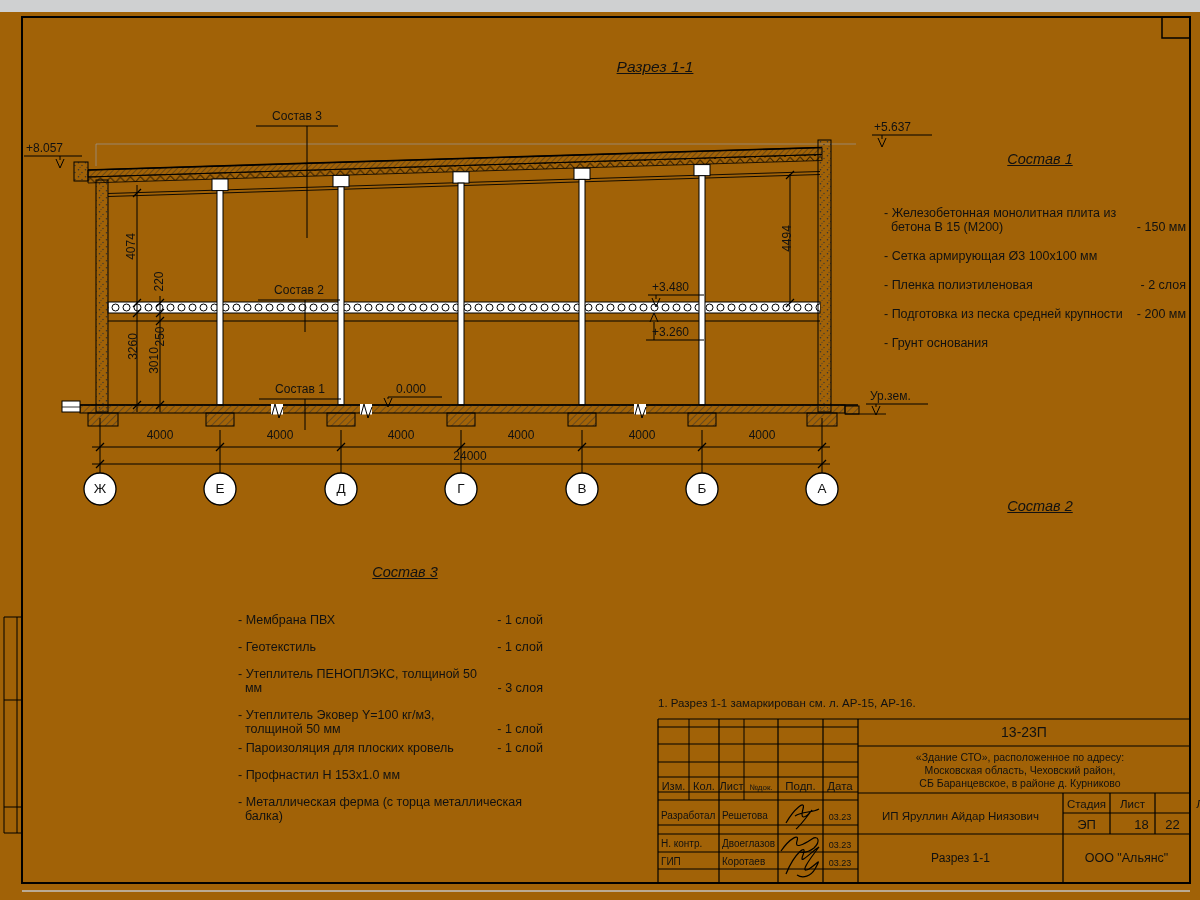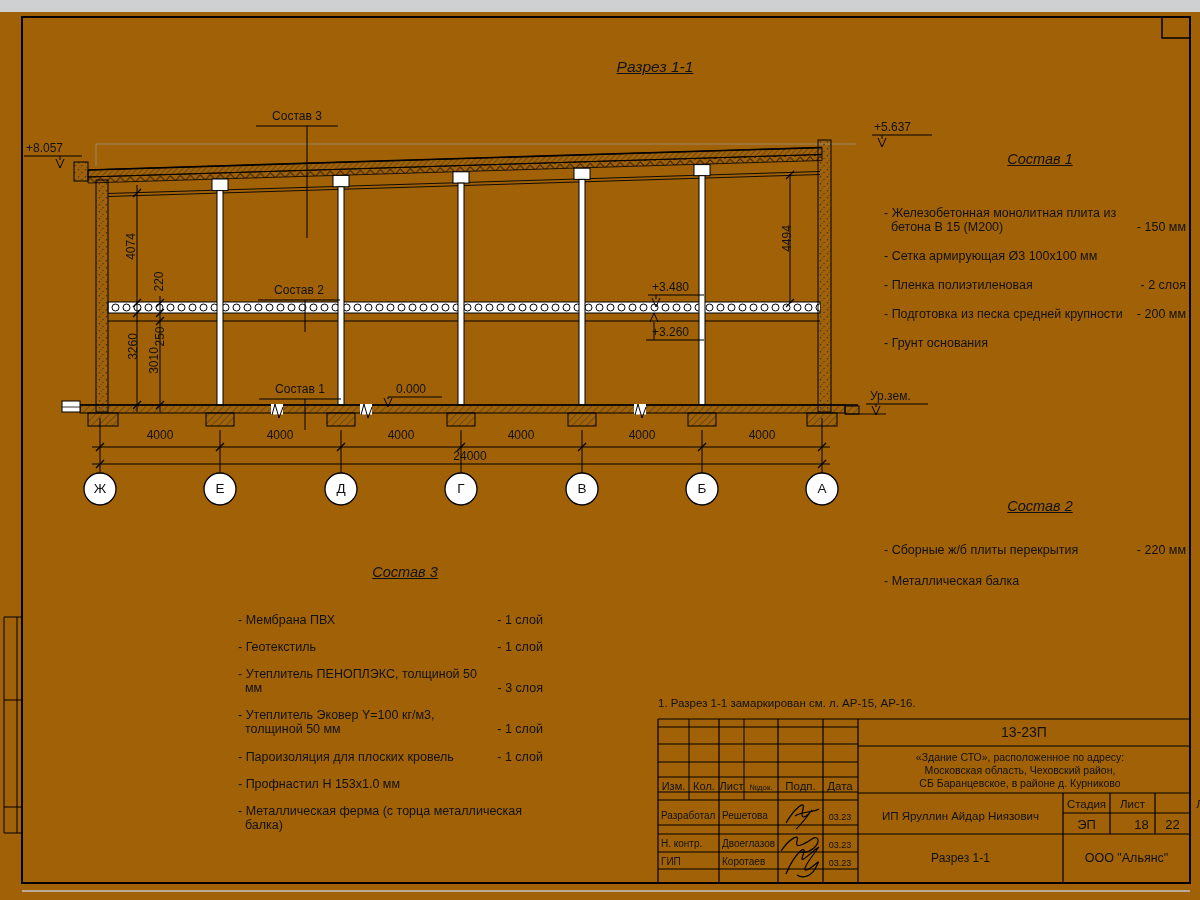--- a/index.html
+++ b/index.html
@@ -236,46 +236,36 @@
         <span class="nm">- Подготовка из песка средней крупности</span>
         <span class="vl">- 200 мм</span>
       </div>
   <div class="li">
         <span class="nm">- Грунт основания</span>
         <span class="vl"></span>
       </div>
 </div>
 
 <div class="lt" style="left:940px;top:498px;width:200px;">Состав 2</div>
-<div class="list" style="left:884px;top:543px;width:302px;">
-  <div class="li" style="margin-bottom:17px;">
-        <span class="nm">- Сборные ж/б плиты перекрытия</span>
-        <span class="vl">- 220 мм</span>
-      </div>
-  <div class="li">
-        <span class="nm">- Металлическая  балка</span>
-        <span class="vl"></span>
-      </div>
-</div>
 
 <div class="lt" style="left:330px;top:564px;width:150px;">Состав 3</div>
 <div class="list" style="left:238px;top:613px;width:305px;">
   <div class="li" style="margin-bottom:13px;">
         <span class="nm">- Мембрана ПВХ</span>
         <span class="vl">- 1 слой</span>
       </div>
   <div class="li" style="margin-bottom:13px;gap:40px;">
         <span class="nm">- Геотекстиль</span>
         <span class="vl">- 1 слой</span>
       </div>
   <div class="li" style="margin-bottom:13px;">
         <span class="nm">- Утеплитель ПЕНОПЛЭКС, толщиной 50 мм</span>
         <span class="vl">- 3 слоя</span>
       </div>
-  <div class="li" style="margin-bottom:14px;">
+  <div class="li" style="margin-bottom:5px;">
         <span class="nm">- Утеплитель Эковер Y=100 кг/м3, толщиной 50 мм</span>
         <span class="vl">- 1 слой</span>
       </div>
   <div class="li" style="margin-bottom:13px;">
         <span class="nm">- Пароизоляция для плоских кровель</span>
         <span class="vl">- 1 слой</span>
       </div>
   <div class="li" style="margin-bottom:13px;">
         <span class="nm">- Профнастил Н 153х1.0 мм</span>
         <span class="vl"></span>

